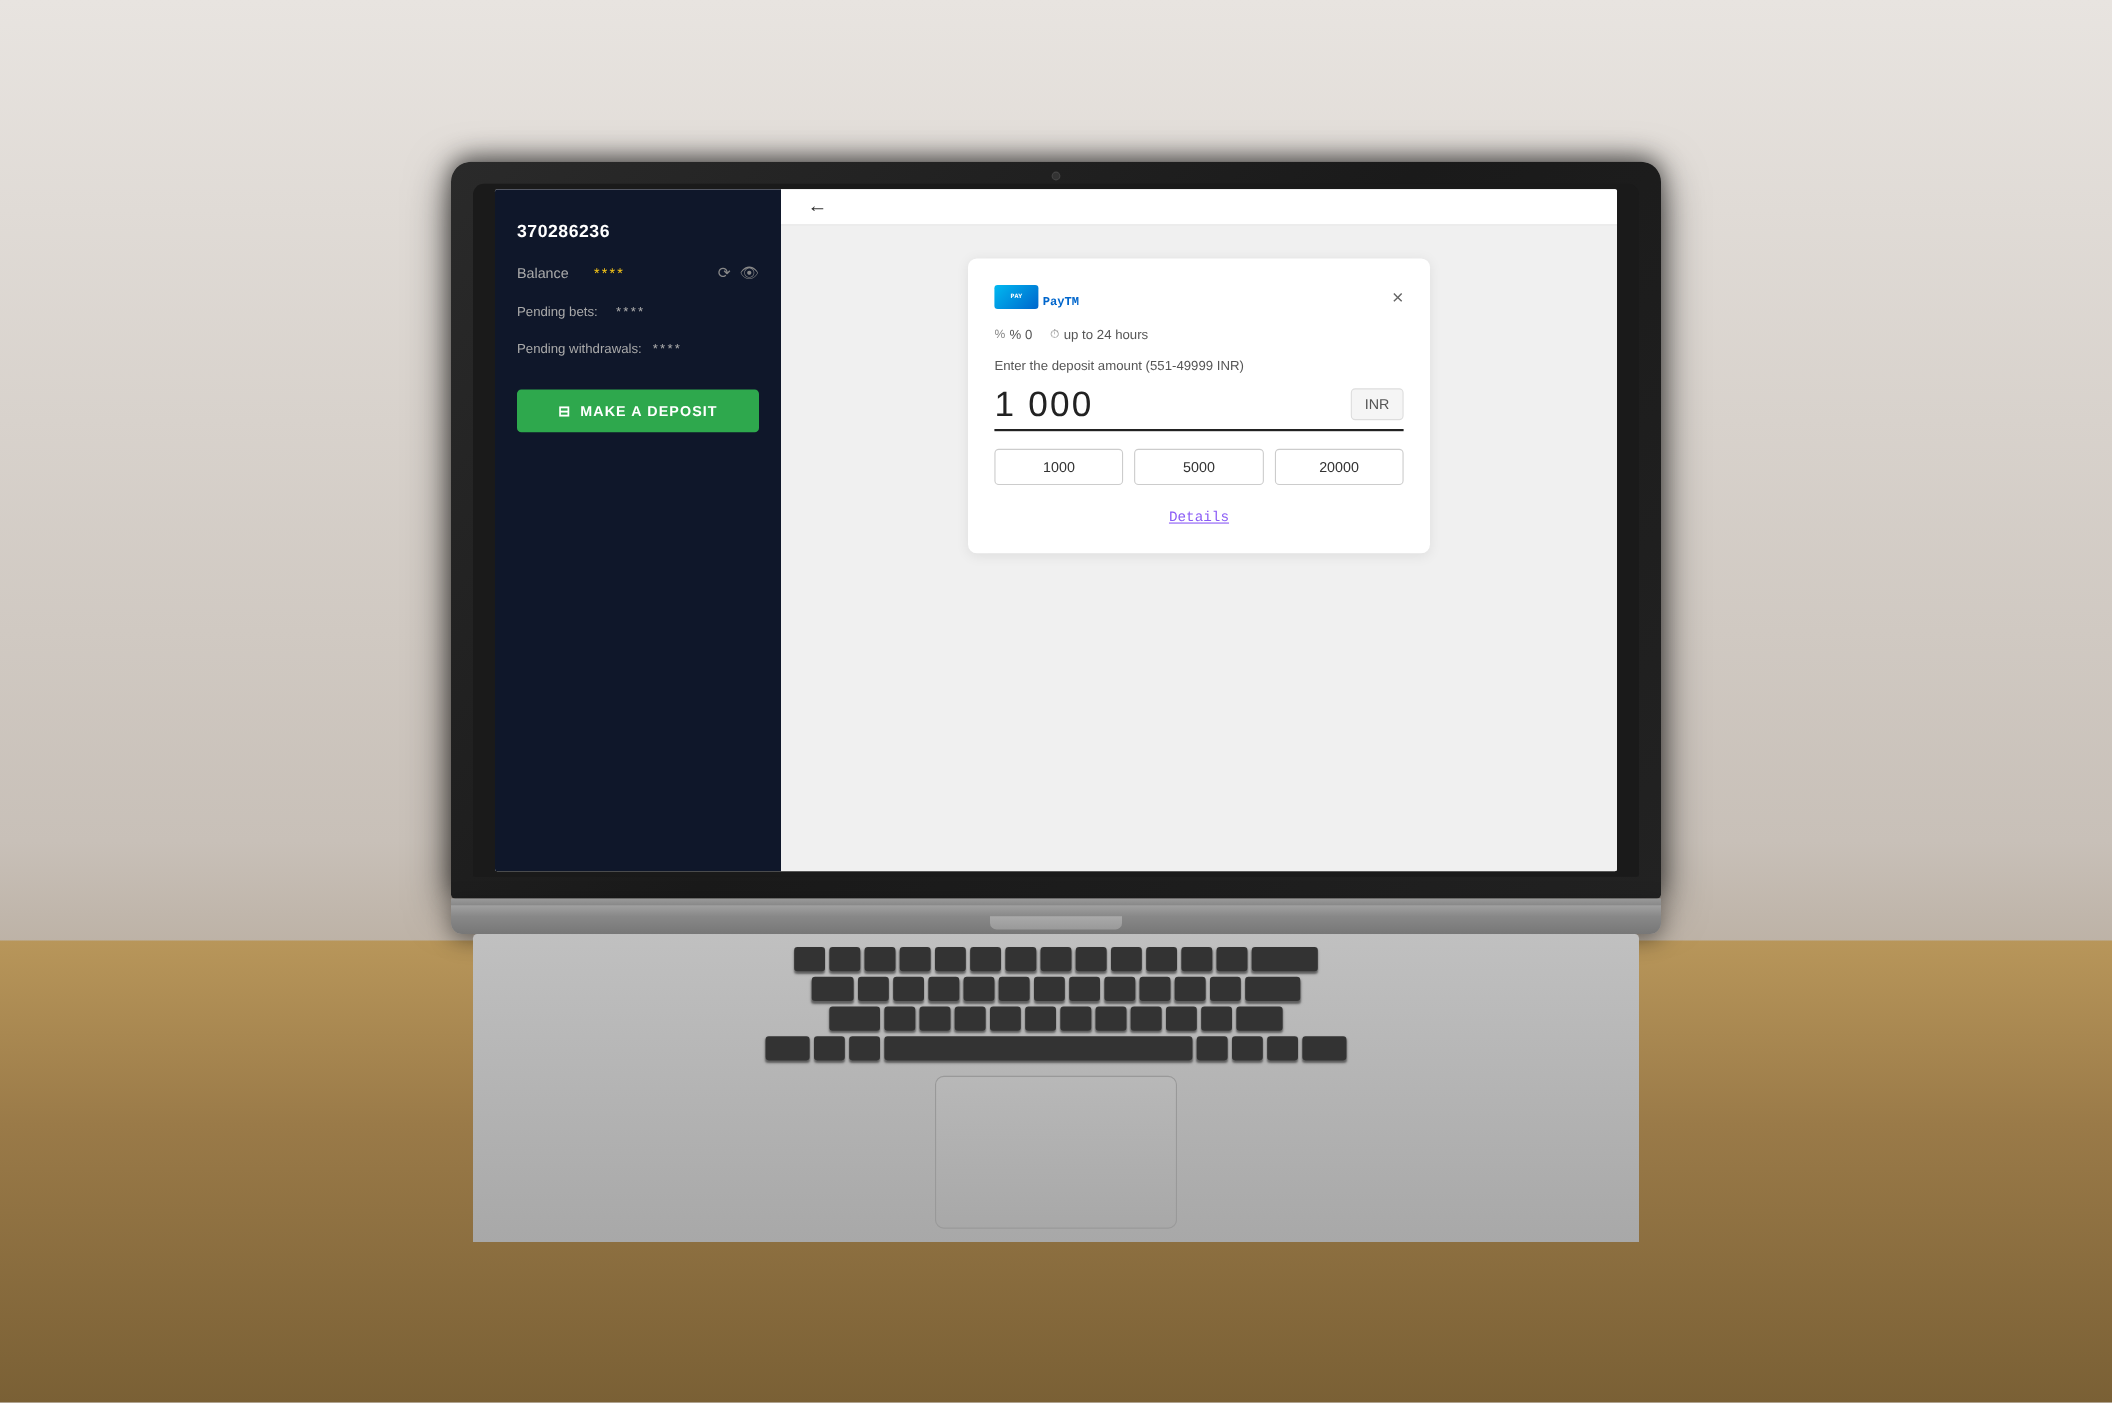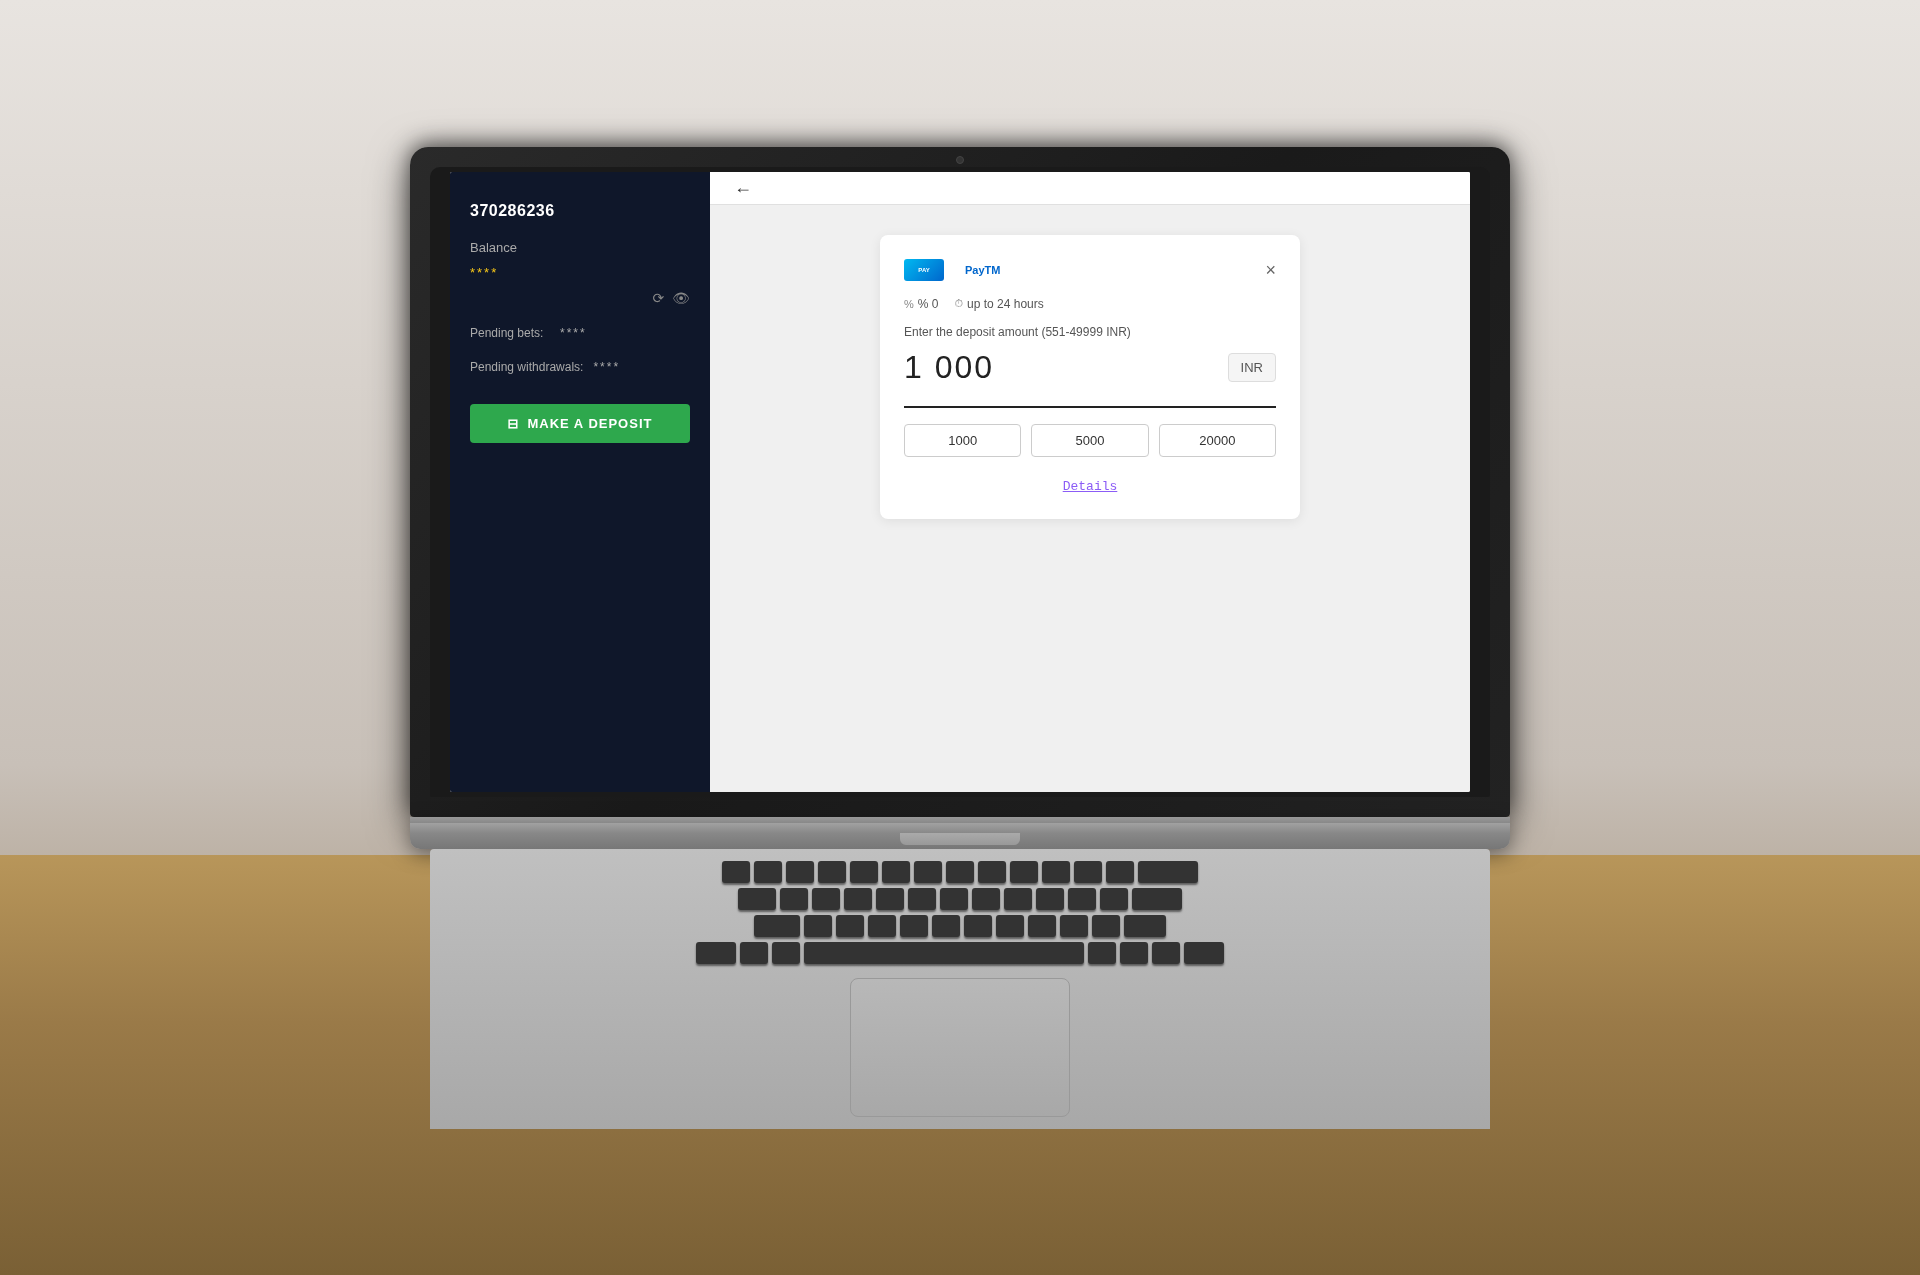--- a/index.html
+++ b/index.html
@@ -95,23 +95,22 @@
 
     .account-id {
       font-size: 16px;
       font-weight: bold;
       color: white;
       letter-spacing: 0.5px;
     }
 
     .balance-row {
       display: flex;
-      align-items: flex-start;
+      align-items: flex-end;
       gap: 10px;
-      flex-direction: column;
     }
 
     .balance-label {
       color: #aaa;
       font-size: 13px;
       min-width: 60px;
     }
 
     .balance-stars {
       color: #f5c518;
@@ -218,22 +217,23 @@
 
     .card-header {
       display: flex;
       align-items: center;
       justify-content: space-between;
       margin-bottom: 16px;
     }
 
     .paytm-logo {
       display: flex;
-      align-items: center;
-      gap: 21px;
+      align-items: flex-end;
+      gap: 4px;
+      font-family: Liberation Mono, monospace;
     }
 
     .paytm-logo-box {
       width: 40px;
       height: 22px;
       background: linear-gradient(135deg, #00b9f1 0%, #0066cc 100%);
       border-radius: 3px;
       display: flex;
       align-items: center;
       justify-content: center;
@@ -281,21 +281,21 @@
       font-size: 12px;
       color: #555;
       margin-bottom: 10px;
     }
 
     .amount-row {
       display: flex;
       align-items: center;
       gap: 10px;
       border-bottom: 2px solid #222;
-      padding-bottom: 20px;
+      padding-bottom: 4px;
       margin-bottom: 16px;
     }
 
     .amount-input-display {
       font-size: 32px;
       font-weight: 300;
       color: #222;
       flex: 1;
       letter-spacing: 2px;
     }

